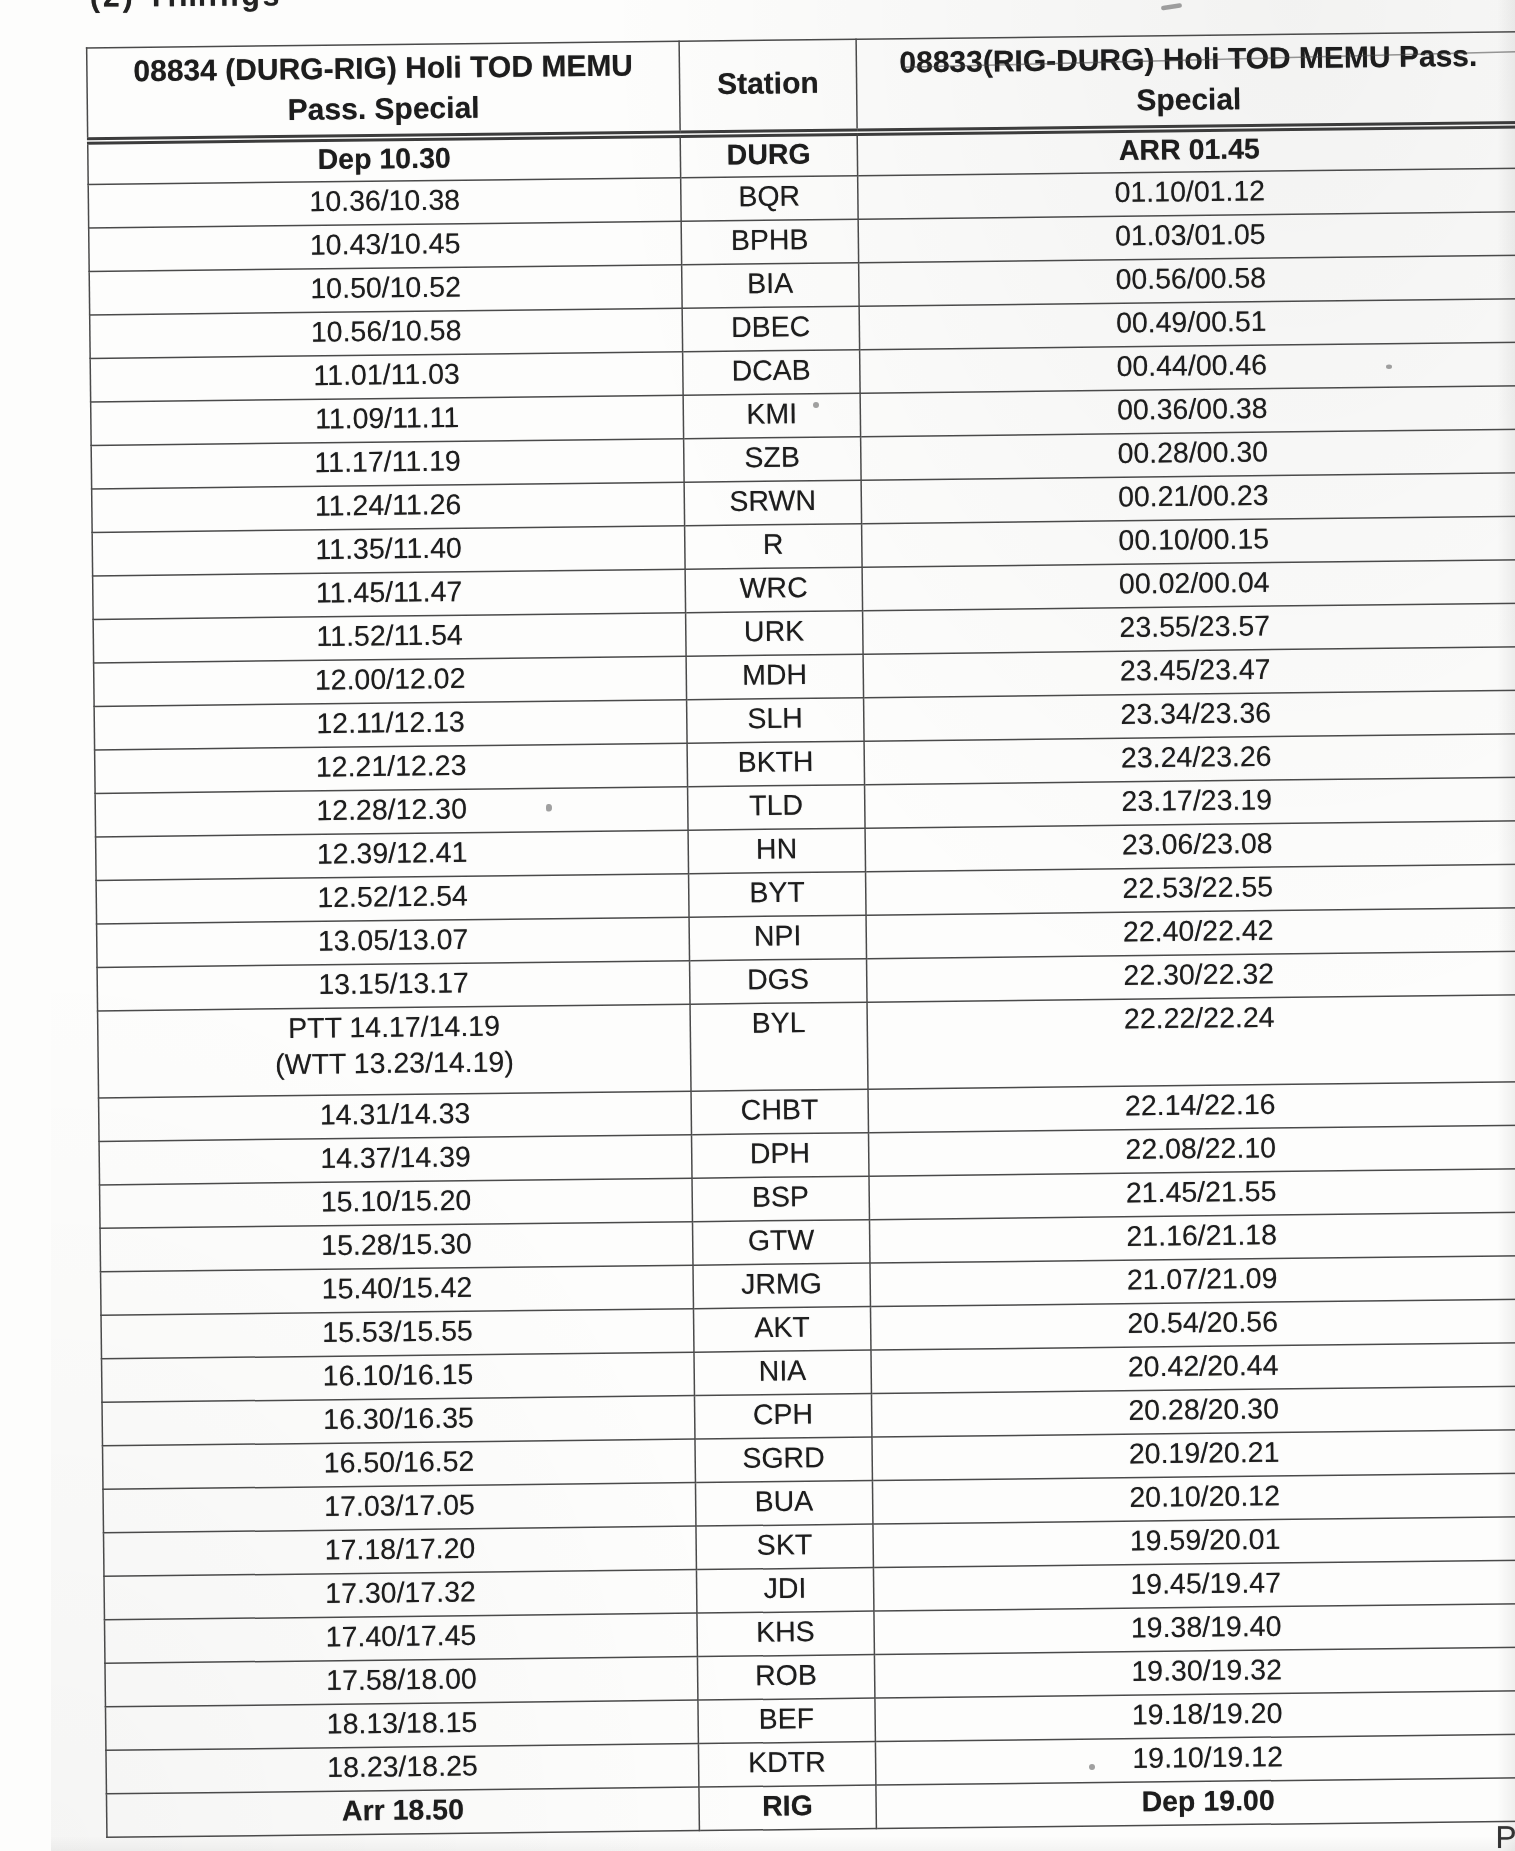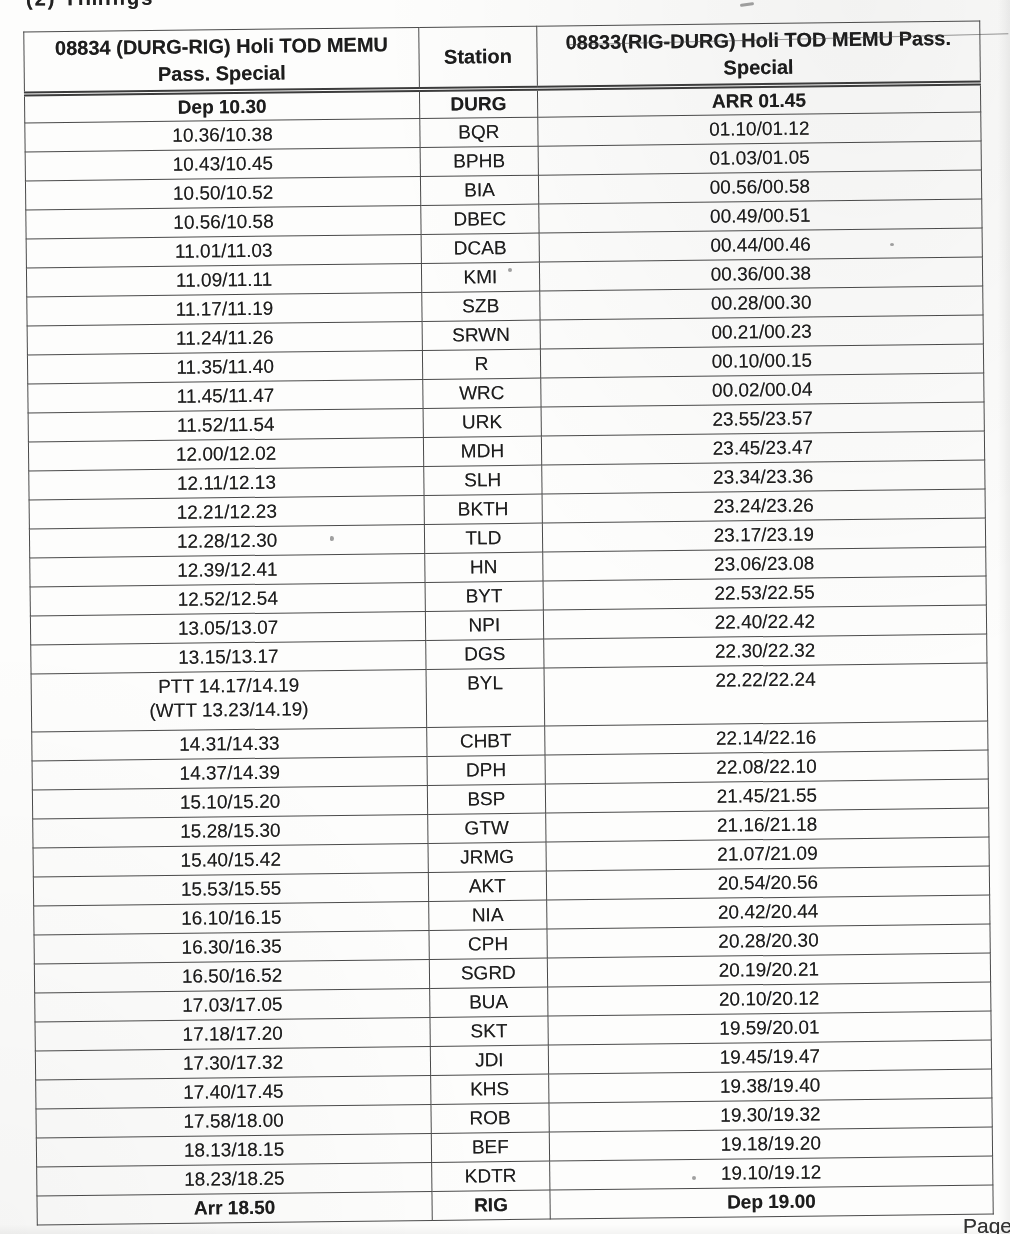--- a/index.html
+++ b/index.html
@@ -12,20 +12,21 @@
     font-family: "Liberation Sans", "DejaVu Sans", sans-serif;
     color: #1d1d1d;
   }
   .scan-surface {
     position: absolute;
     inset: 0;
     background:
       radial-gradient(ellipse at 85% 0%, rgba(0,0,0,0.045), transparent 40%),
       radial-gradient(ellipse at 0% 100%, rgba(0,0,0,0.03), transparent 35%),
       #fdfdfc;
+    margin-left: 34px;
   }
   .edge-shade-right {
     position: absolute; top: 0; right: 0; width: 12px; height: 100%;
     background: linear-gradient(90deg, transparent, rgba(0,0,0,0.055));
   }
   .edge-shade-bottom {
     position: absolute; left: 0; bottom: 0; width: 100%; height: 10px;
     background: linear-gradient(180deg, transparent, rgba(0,0,0,0.04));
   }
   .section-label {

